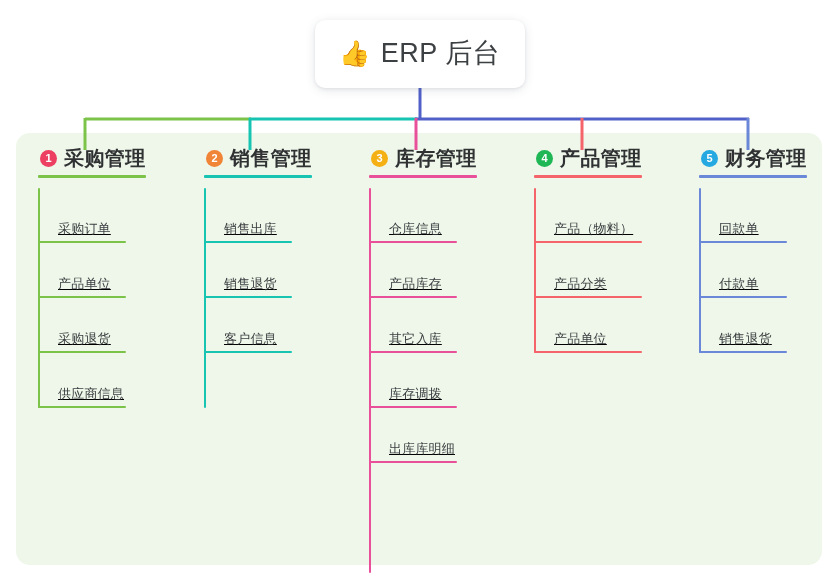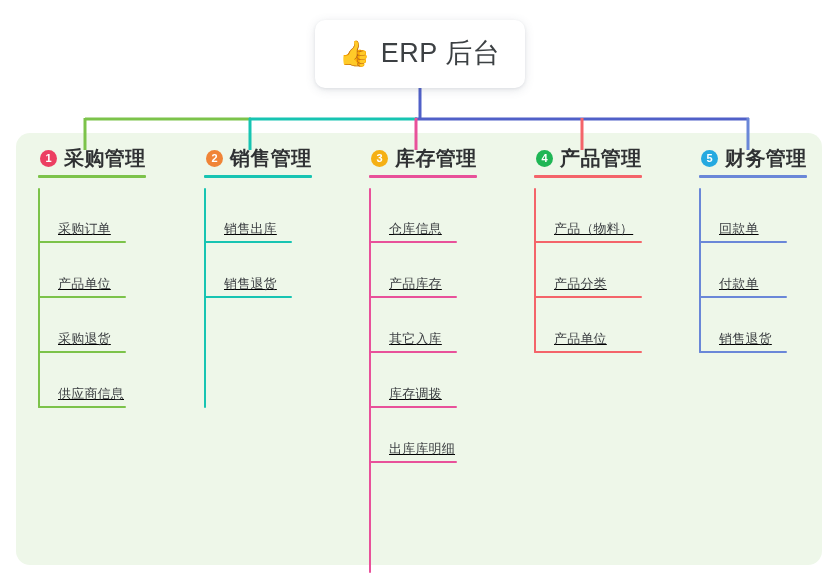--- a/index.html
+++ b/index.html
@@ -212,20 +212,24 @@
         <div class="leaves">
           <div class="spine" style="background: rgb(23, 196, 178); height: 220px;"></div>
           <div class="leaf">
             <span class="leaf-label">销售出库</span>
             <div class="leaf-rule" style="background: rgb(23, 196, 178); width: 88px;"></div>
           </div>
           <div class="leaf">
             <span class="leaf-label">销售退货</span>
             <div class="leaf-rule" style="background: rgb(23, 196, 178); width: 88px;"></div>
           </div>
+          <div class="leaf">
+            <span class="leaf-label">客户信息</span>
+            <div class="leaf-rule" style="background: rgb(23, 196, 178); width: 88px;"></div>
+          </div>
         </div>
       </div>
       <div class="branch" style="left: 369px;">
         <div class="branch-head">
           <span class="badge" style="background: rgb(245, 176, 20);">3</span>
           <span class="branch-title">库存管理</span>
         </div>
         <div class="head-rule" style="background: rgb(232, 81, 154); width: 108px;"></div>
         <div class="leaves">
           <div class="spine" style="background: rgb(232, 81, 154); height: 385px;"></div>

